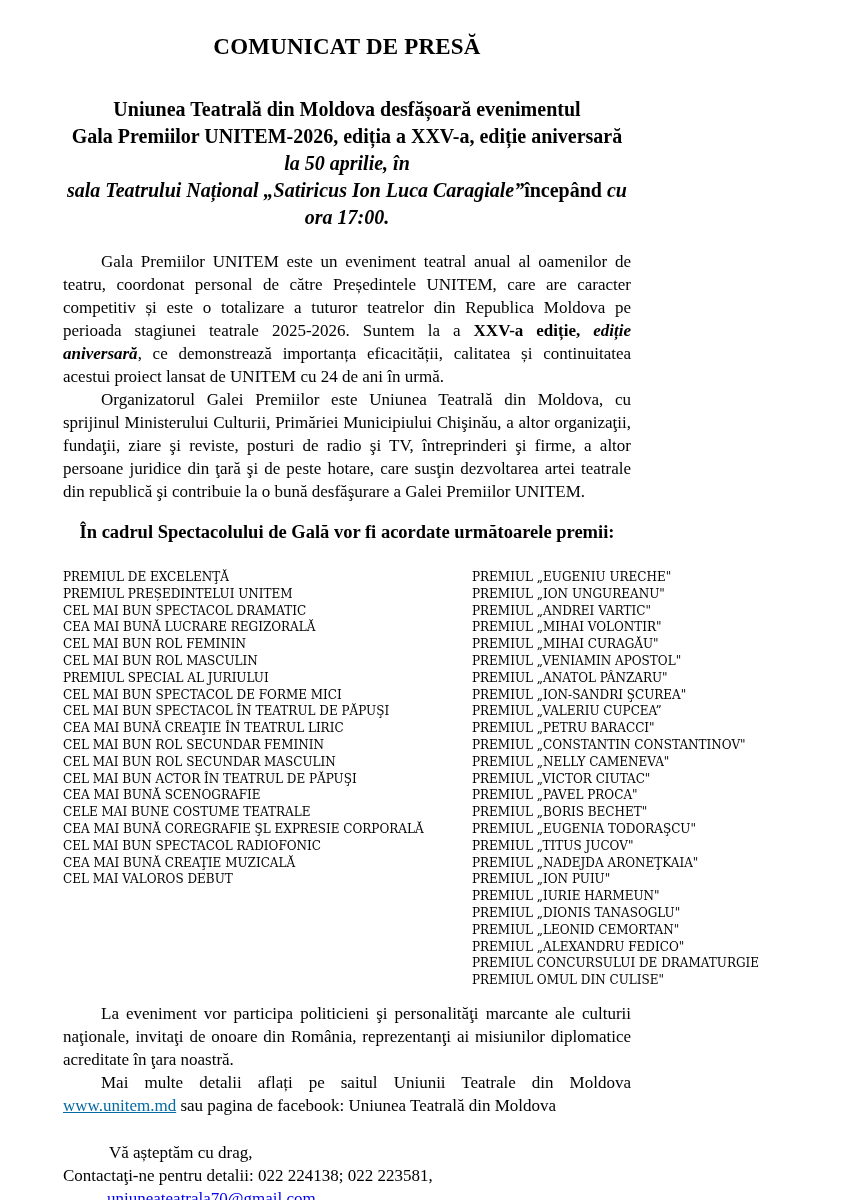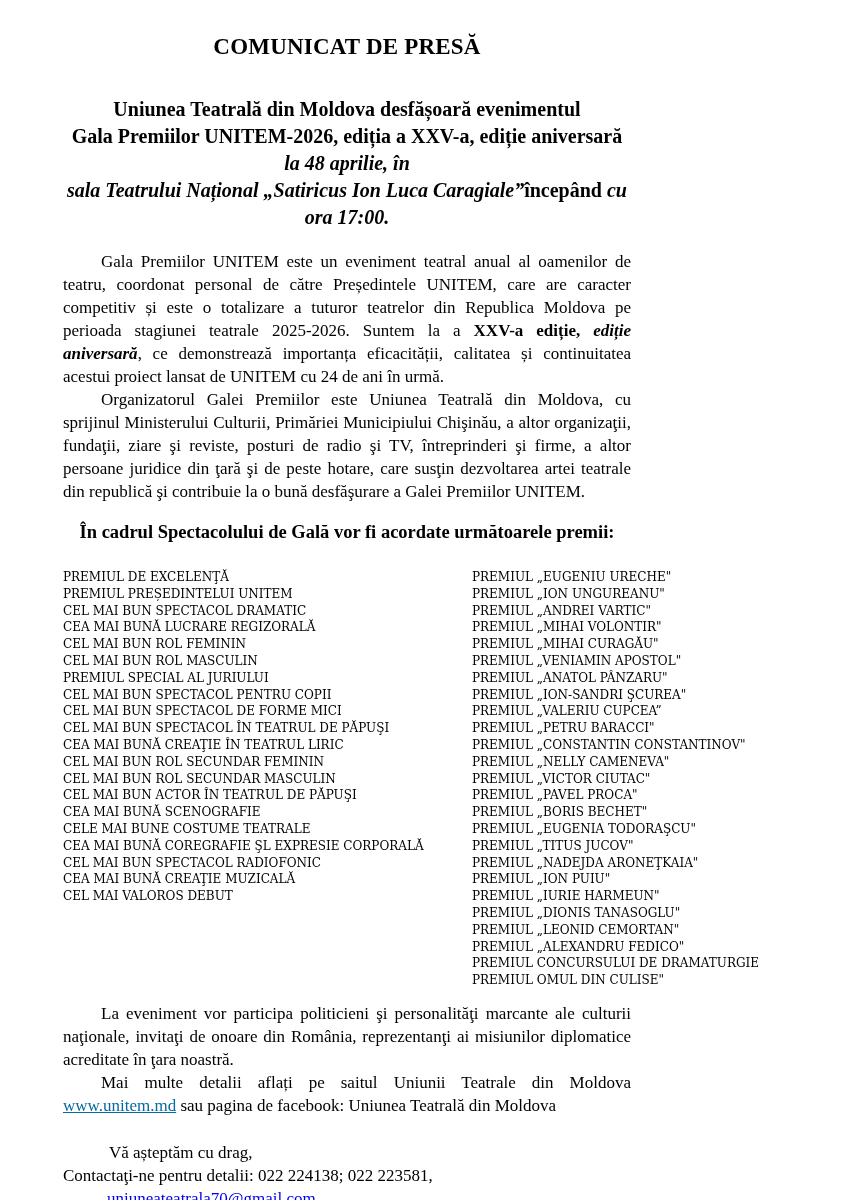--- a/index.html
+++ b/index.html
@@ -82,21 +82,21 @@
 
 <div class="page">
 
   <h1 class="doc-title">COMUNICAT DE PRESĂ</h1>
 
   <div class="subtitle-block">
     <div>
       <span>Uniunea Teatrală din Moldova desfășoară evenimentul</span>
     </div>
     <div>
-      <span>Gala Premiilor UNITEM-2026, ediția a XXV-a, ediție aniversară </span><span class="it">la 48 aprilie, în</span>
+      <span>Gala Premiilor UNITEM-2026, ediția a XXV-a, ediție aniversară </span><span class="it">la 50 aprilie, în</span>
     </div>
     <div>
       <span class="it">sala Teatrului Național „Satiricus Ion Luca Caragiale”</span><span>începând </span><span class="it">cu ora 17:00.</span>
     </div>
   </div>
 
   <p class="body-par par1">
     <span>Gala Premiilor UNITEM este un eveniment teatral anual al oamenilor de teatru, coordonat personal de către Președintele UNITEM, care are caracter competitiv și  este o totalizare a tuturor teatrelor din Republica Moldova pe perioada stagiunei teatrale 2025-2026. Suntem la a </span><span class="b">XXV-a ediție, </span><span class="bi">ediție aniversară</span><span>, ce demonstrează importanța eficacității, calitatea și continuitatea acestui proiect lansat de UNITEM cu 24 de  ani în urmă.</span>
   </p>
 
@@ -106,21 +106,20 @@
 
   <div class="awards-columns">
     <div class="awards-col-left">
         <div class="award-item">PREMIUL DE EXCELENŢĂ</div>
         <div class="award-item">PREMIUL PREȘEDINTELUI UNITEM</div>
         <div class="award-item">CEL MAI BUN SPECTACOL DRAMATIC</div>
         <div class="award-item">CEA MAI BUNĂ LUCRARE REGIZORALĂ</div>
         <div class="award-item">CEL MAI BUN ROL FEMININ</div>
         <div class="award-item">CEL MAI BUN ROL MASCULIN</div>
         <div class="award-item">PREMIUL SPECIAL AL JURIULUI</div>
-        <div class="award-item">CEL MAI BUN SPECTACOL PENTRU COPII</div>
         <div class="award-item">CEL MAI BUN SPECTACOL DE FORME MICI</div>
         <div class="award-item">CEL MAI BUN SPECTACOL ÎN TEATRUL DE PĂPUŞI</div>
         <div class="award-item">CEA MAI BUNĂ CREAŢIE ÎN TEATRUL LIRIC</div>
         <div class="award-item">CEL MAI BUN ROL SECUNDAR FEMININ</div>
         <div class="award-item">CEL MAI BUN ROL SECUNDAR MASCULIN</div>
         <div class="award-item">CEL MAI BUN ACTOR ÎN TEATRUL DE PĂPUŞI</div>
         <div class="award-item">CEA MAI BUNĂ SCENOGRAFIE</div>
         <div class="award-item">CELE MAI BUNE COSTUME TEATRALE</div>
         <div class="award-item">CEA MAI BUNĂ COREGRAFIE ŞL EXPRESIE CORPORALĂ</div>
         <div class="award-item">CEL MAI BUN SPECTACOL RADIOFONIC</div>

